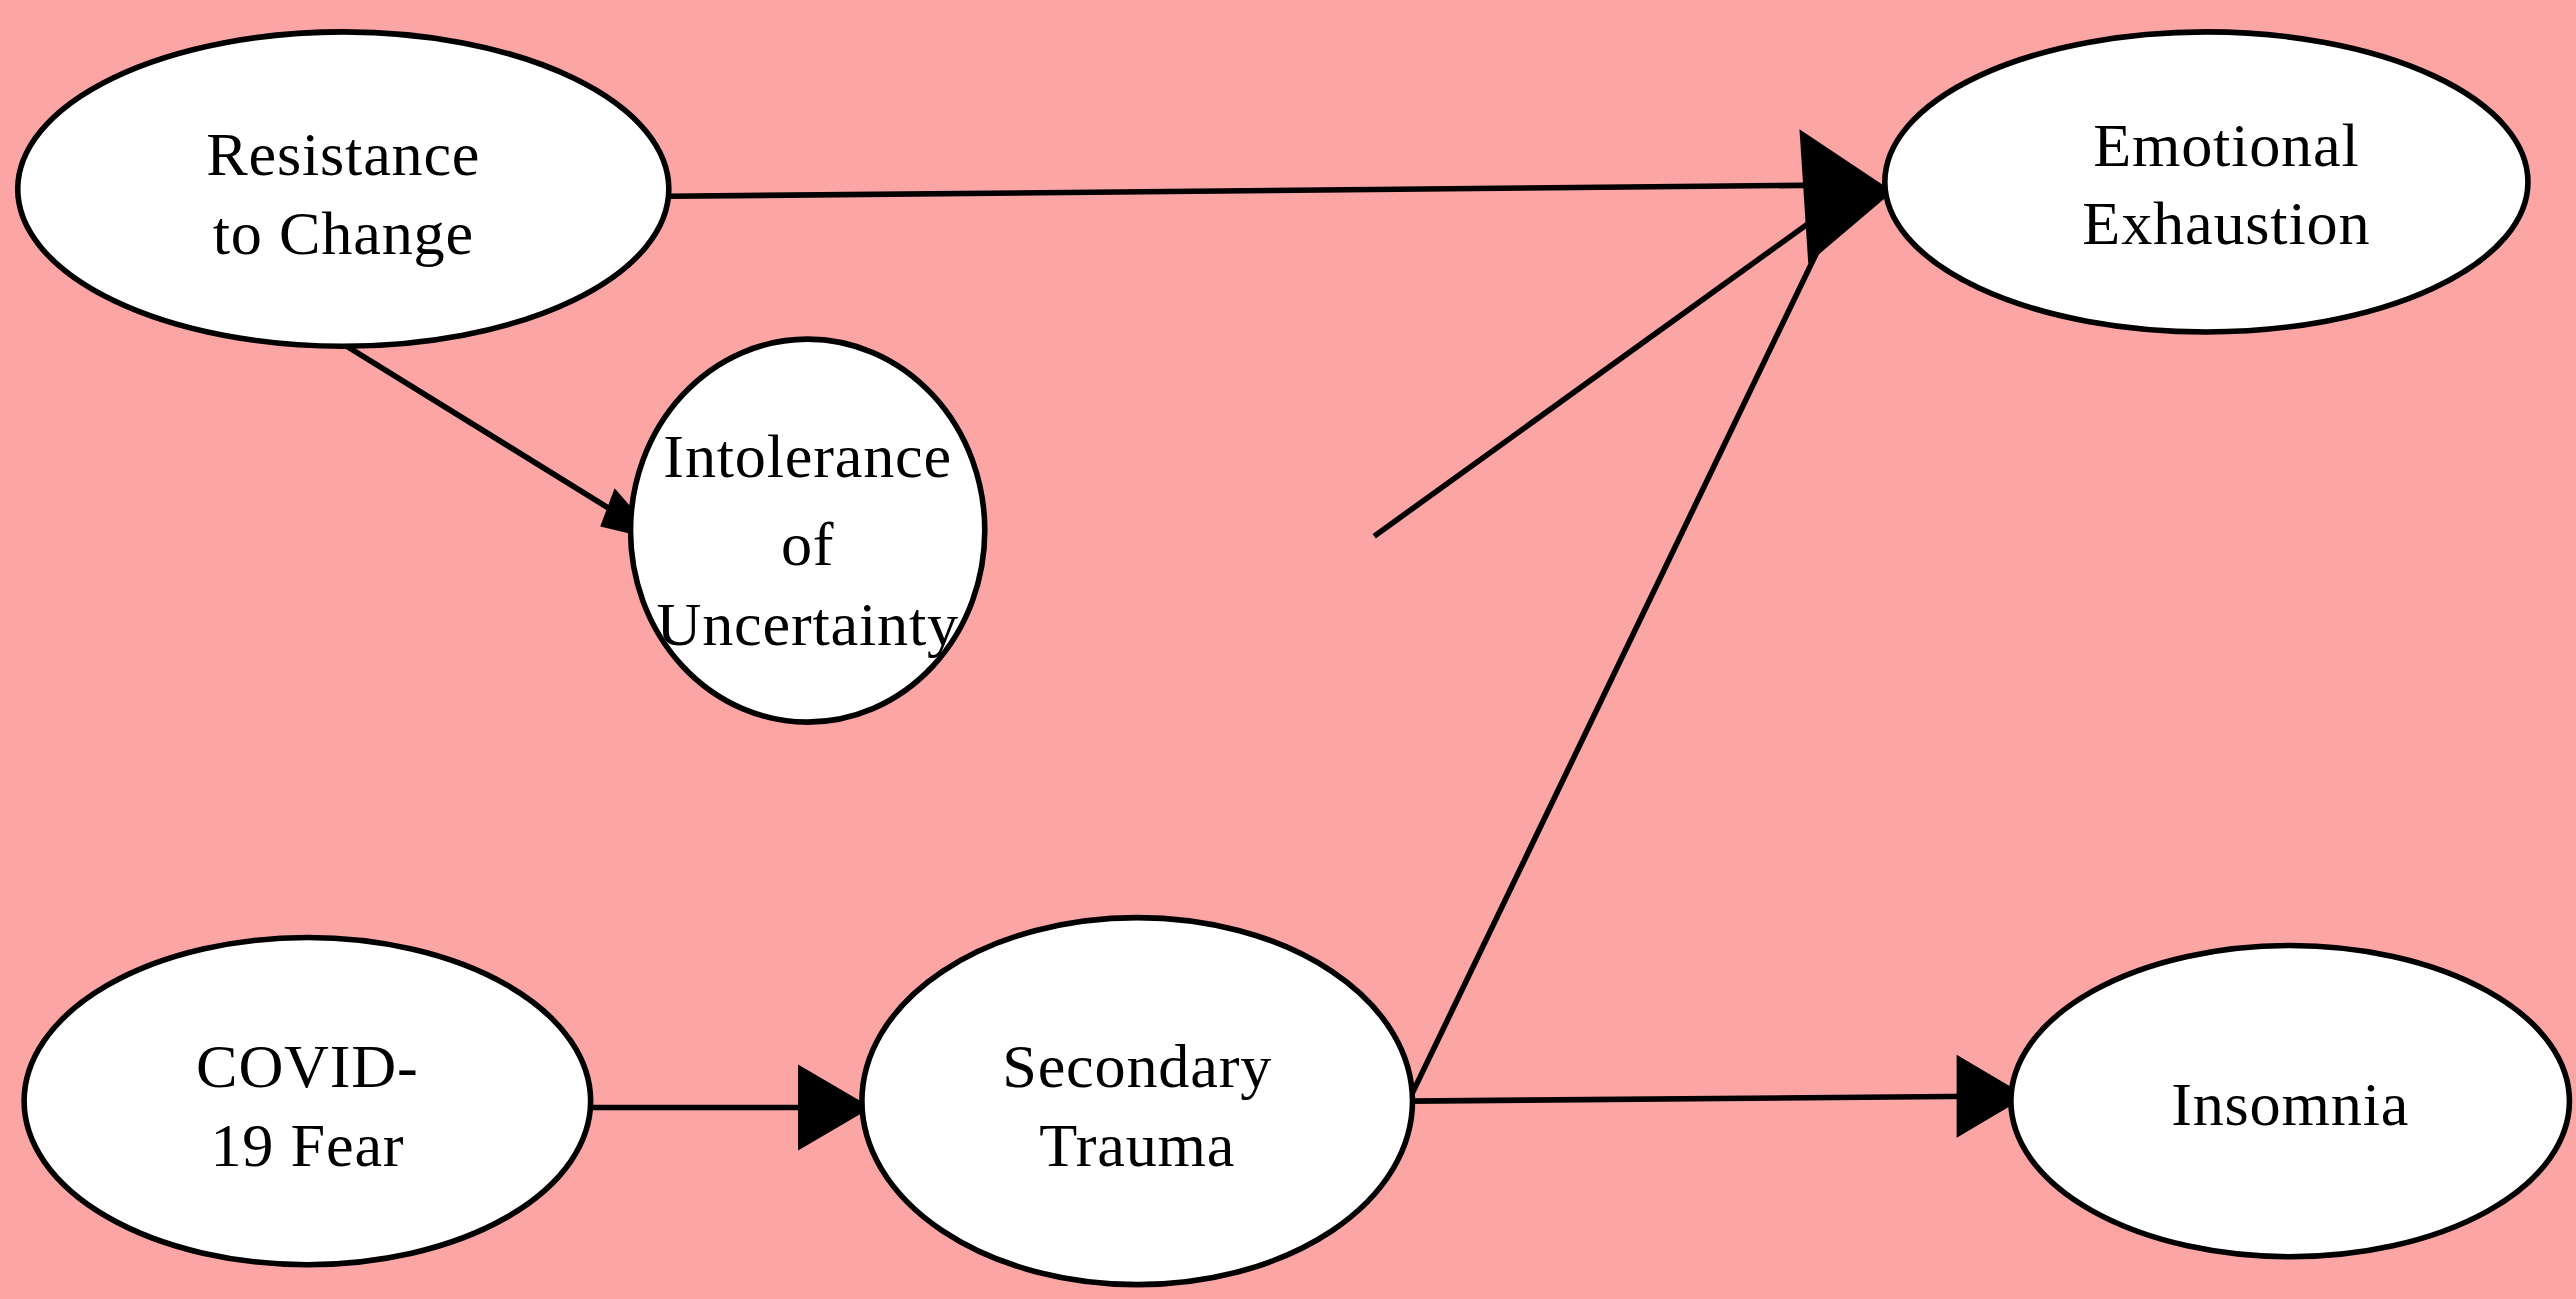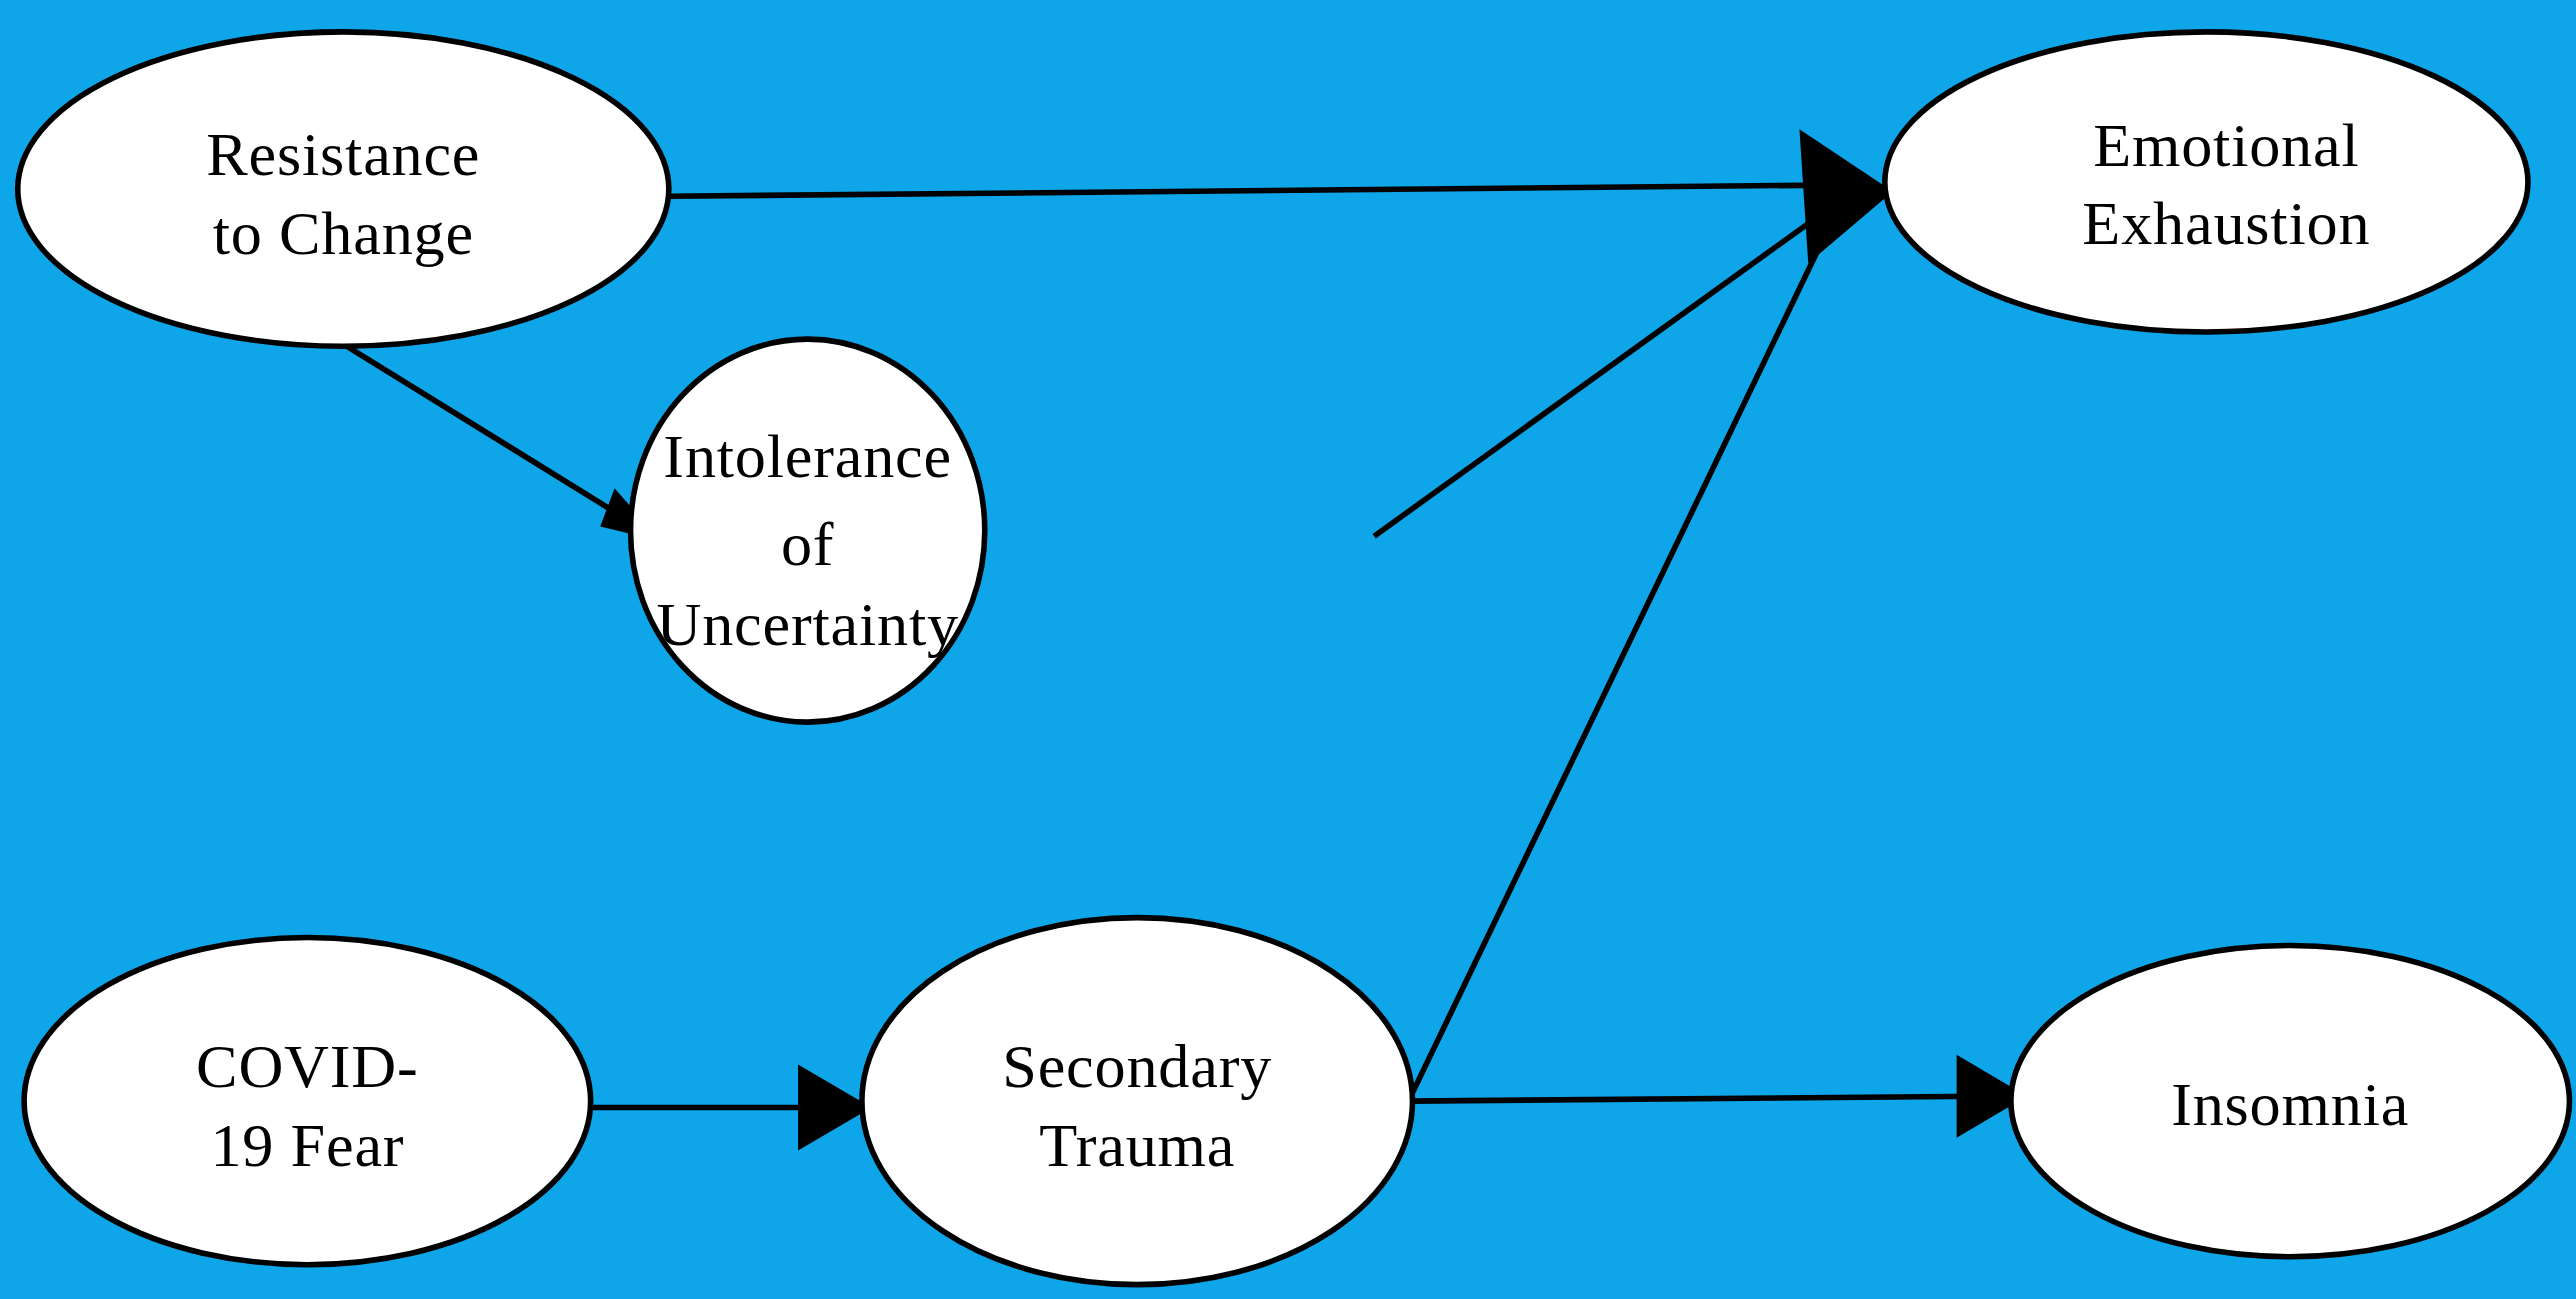--- a/index.html
+++ b/index.html
@@ -11,21 +11,21 @@
   body {
     width: 2576px;
     height: 1299px;
     overflow: hidden;
     font-family: "Liberation Serif", "DejaVu Serif", serif;
   }
   #diagram-root {
     position: relative;
     width: 2576px;
     height: 1299px;
-    background: #0ea5e9;
+    background: #fca5a5;
   }
   svg#model-svg {
     display: block;
     width: 2576px;
     height: 1299px;
   }
   .node-ellipse {
     fill: #ffffff;
     stroke: #000000;
     stroke-width: 7;

